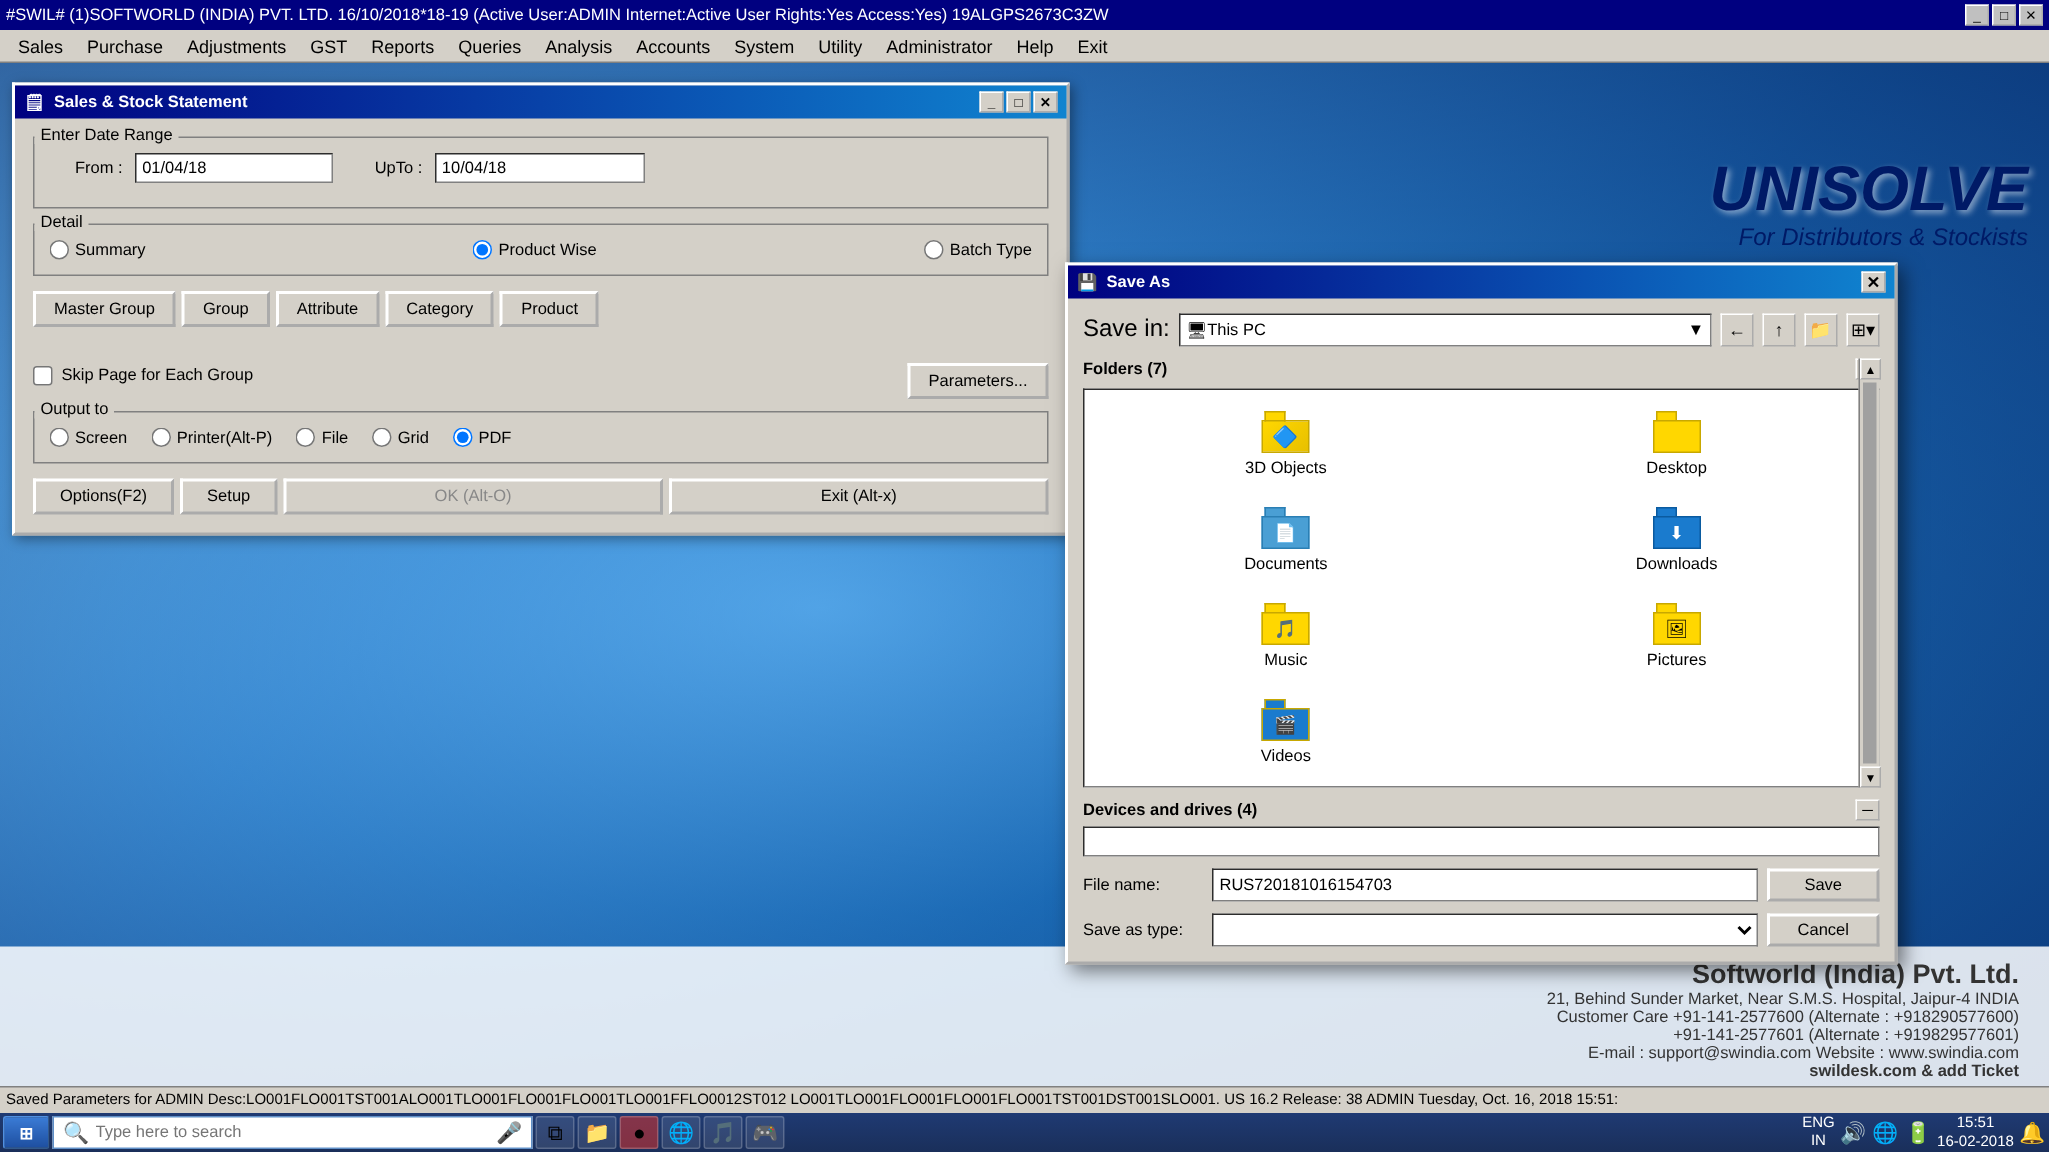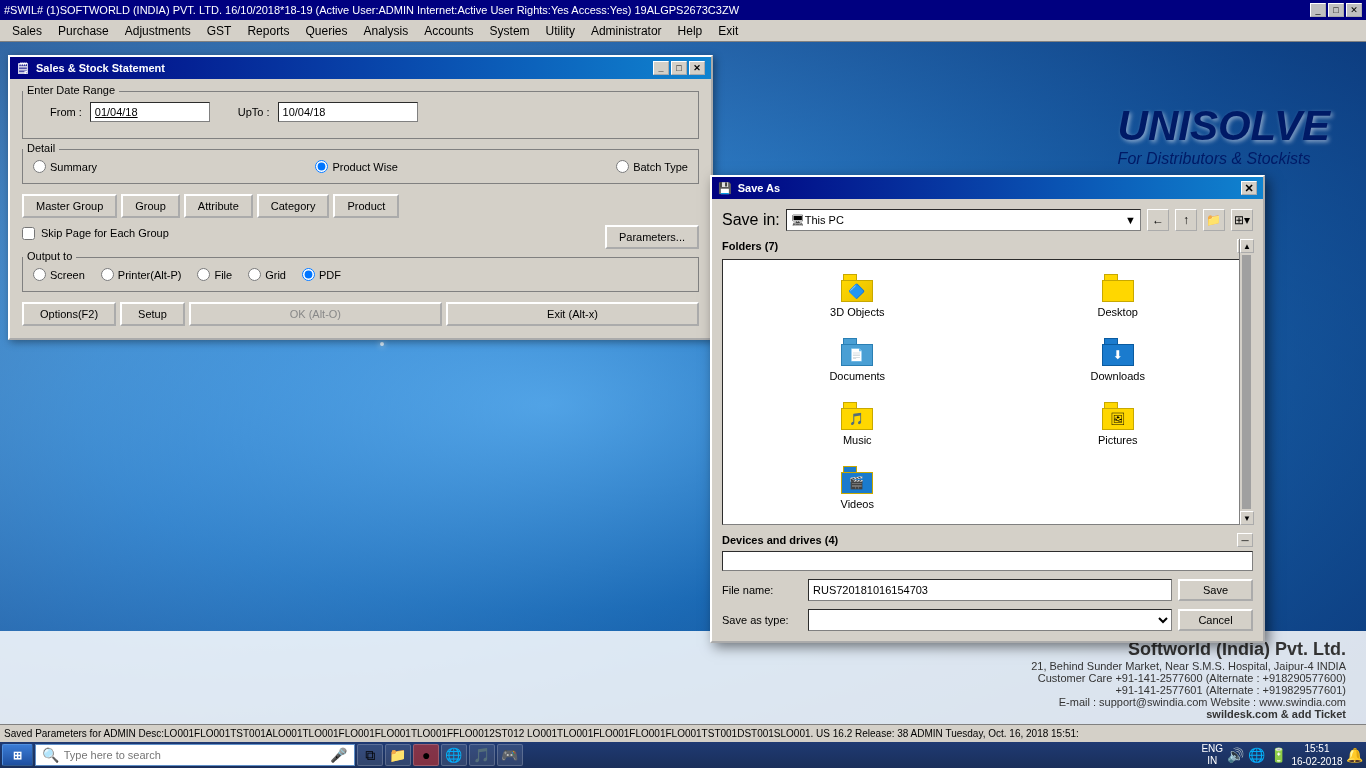--- a/index.html
+++ b/index.html
@@ -12,21 +12,21 @@
 
     
     #menu-bar { background: #d4d0c8; height: 22px; display: flex; align-items: center; padding: 0 4px; border-bottom: 1px solid #808080; font-size: 12px; }
     #menu-bar span { padding: 2px 8px; cursor: pointer; }
 
     
     #bg-area { position: absolute; top: 42px; left: 0; right: 0; bottom: 0; background: linear-gradient(135deg, #87ceeb 0%, #4a9fd4 30%, #1a6ea8 60%, #0d4b7c 100%); overflow: hidden; }
     #globe-overlay { position: absolute; top: 0; left: 0; right: 0; bottom: 0; background: radial-gradient(ellipse at 40% 50%, rgba(100,180,255,0.6) 0%, rgba(30,100,200,0.4) 40%, rgba(10,50,120,0.8) 100%); }
 
     
-    #logo-area { position: absolute; top: 60px; right: 36px; text-align: left; }
+    #logo-area { position: absolute; top: 60px; right: 14px; text-align: right; }
     #logo-title { font-size: 42px; font-weight: bold; color: #001a66; text-shadow: 2px 2px 4px rgba(255,255,255,0.5); font-style: italic; }
     #logo-subtitle { font-size: 16px; color: #001a66; font-style: italic; }
 
     
     #company-info { position: absolute; bottom: 40px; right: 0; left: 0; background: rgba(255,255,255,0.85); padding: 8px 20px; text-align: right; font-size: 11px; color: #333; }
     #company-name-big { font-size: 18px; font-weight: bold; color: #333; }
 
     
     #sales-window { position: absolute; top: 55px; left: 8px; width: 705px; background: #d4d0c8; border: 2px outset #fff; box-shadow: 2px 2px 8px rgba(0,0,0,0.4); }
     #sales-window-titlebar { background: linear-gradient(to right, #000080, #1084d0); color: #fff; height: 22px; display: flex; align-items: center; justify-content: space-between; padding: 0 6px; font-size: 11px; font-weight: bold; }
@@ -41,21 +41,21 @@
     .form-row { display: flex; align-items: center; gap: 8px; margin-bottom: 6px; padding-left: 17px; }
     .form-label { font-size: 11px; white-space: nowrap; }
     .form-input { height: 20px; border: 1px inset #808080; background: #fff; padding: 0 4px; font-size: 11px; }
 
     
     .radio-group { display: flex; gap: 16px; align-items: center; justify-content: space-between; }
     .radio-item { display: flex; align-items: center; gap: 4px; font-size: 11px; }
     input[type=radio] { margin: 0; }
 
     
-    .btn-row { display: flex; gap: 4px; margin-bottom: 7px; flex-wrap: wrap; }
+    .btn-row { display: flex; gap: 4px; margin-bottom: 24px; flex-wrap: wrap; }
     .btn { height: 24px; padding: 0 12px; background: #d4d0c8; border: 2px outset #fff; font-size: 11px; cursor: pointer; white-space: nowrap; }
 
     
     .checkbox-row { display: flex; align-items: center; gap: 6px; font-size: 11px; margin-bottom: 8px; }
 
     
     .output-row { display: flex; gap: 16px; align-items: center; }
 
     
     .action-btn-row { display: flex; gap: 4px; margin-top: 8px; }
@@ -190,21 +190,21 @@
       <span>□</span>
       <span>✕</span>
     </div>
   </div>
   <div id="sales-window-body">
 
     <div class="group-box">
       <div class="group-box-legend">Enter Date Range</div>
       <div class="form-row">
         <span class="form-label">From :</span>
-        <input type="text" class="form-input" style="width: 120px; text-decoration: underline;" value="01/04/18">
+        <input type="text" class="form-input" style="width: 132px;" value="01/04/18">
         <span class="form-label" style="margin-left:20px;">UpTo :</span>
         <input type="text" class="form-input" style="width: 140px;" value="10/04/18">
       </div>
     </div>
 
     <div class="group-box">
       <div class="group-box-legend">Detail</div>
       <div class="radio-group">
         <label class="radio-item">
           <input type="radio" name="detail" style="">

